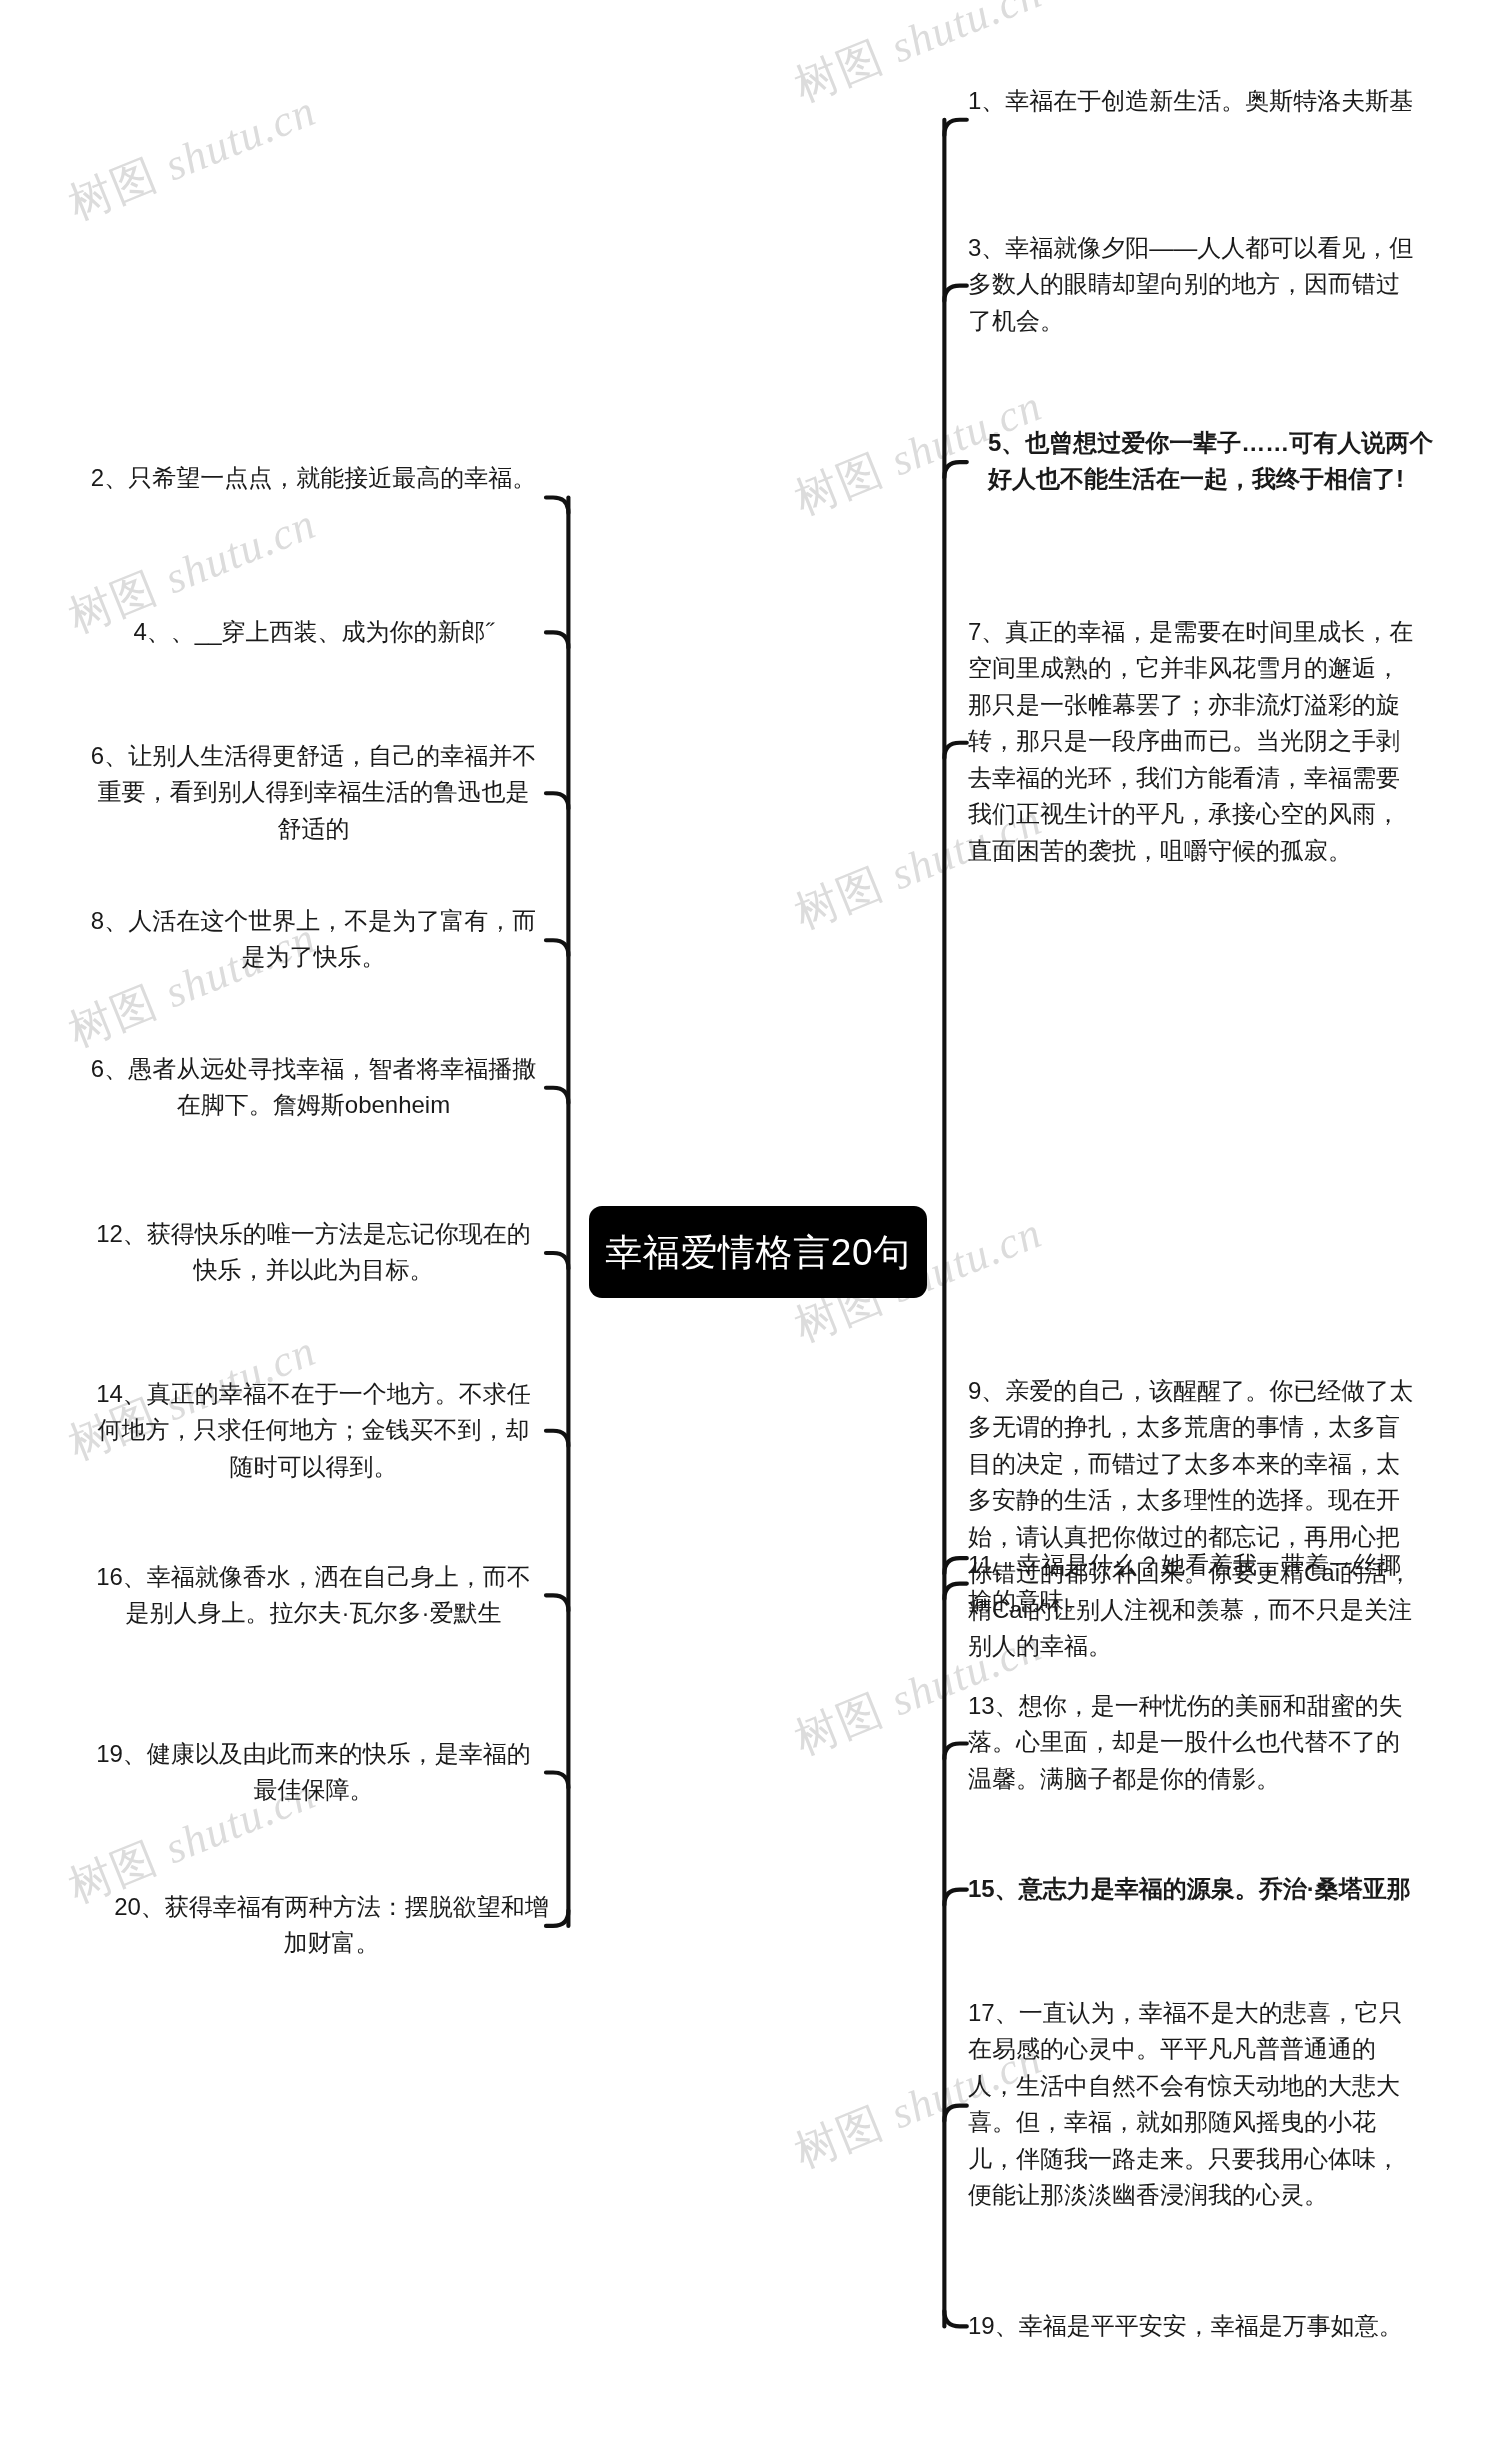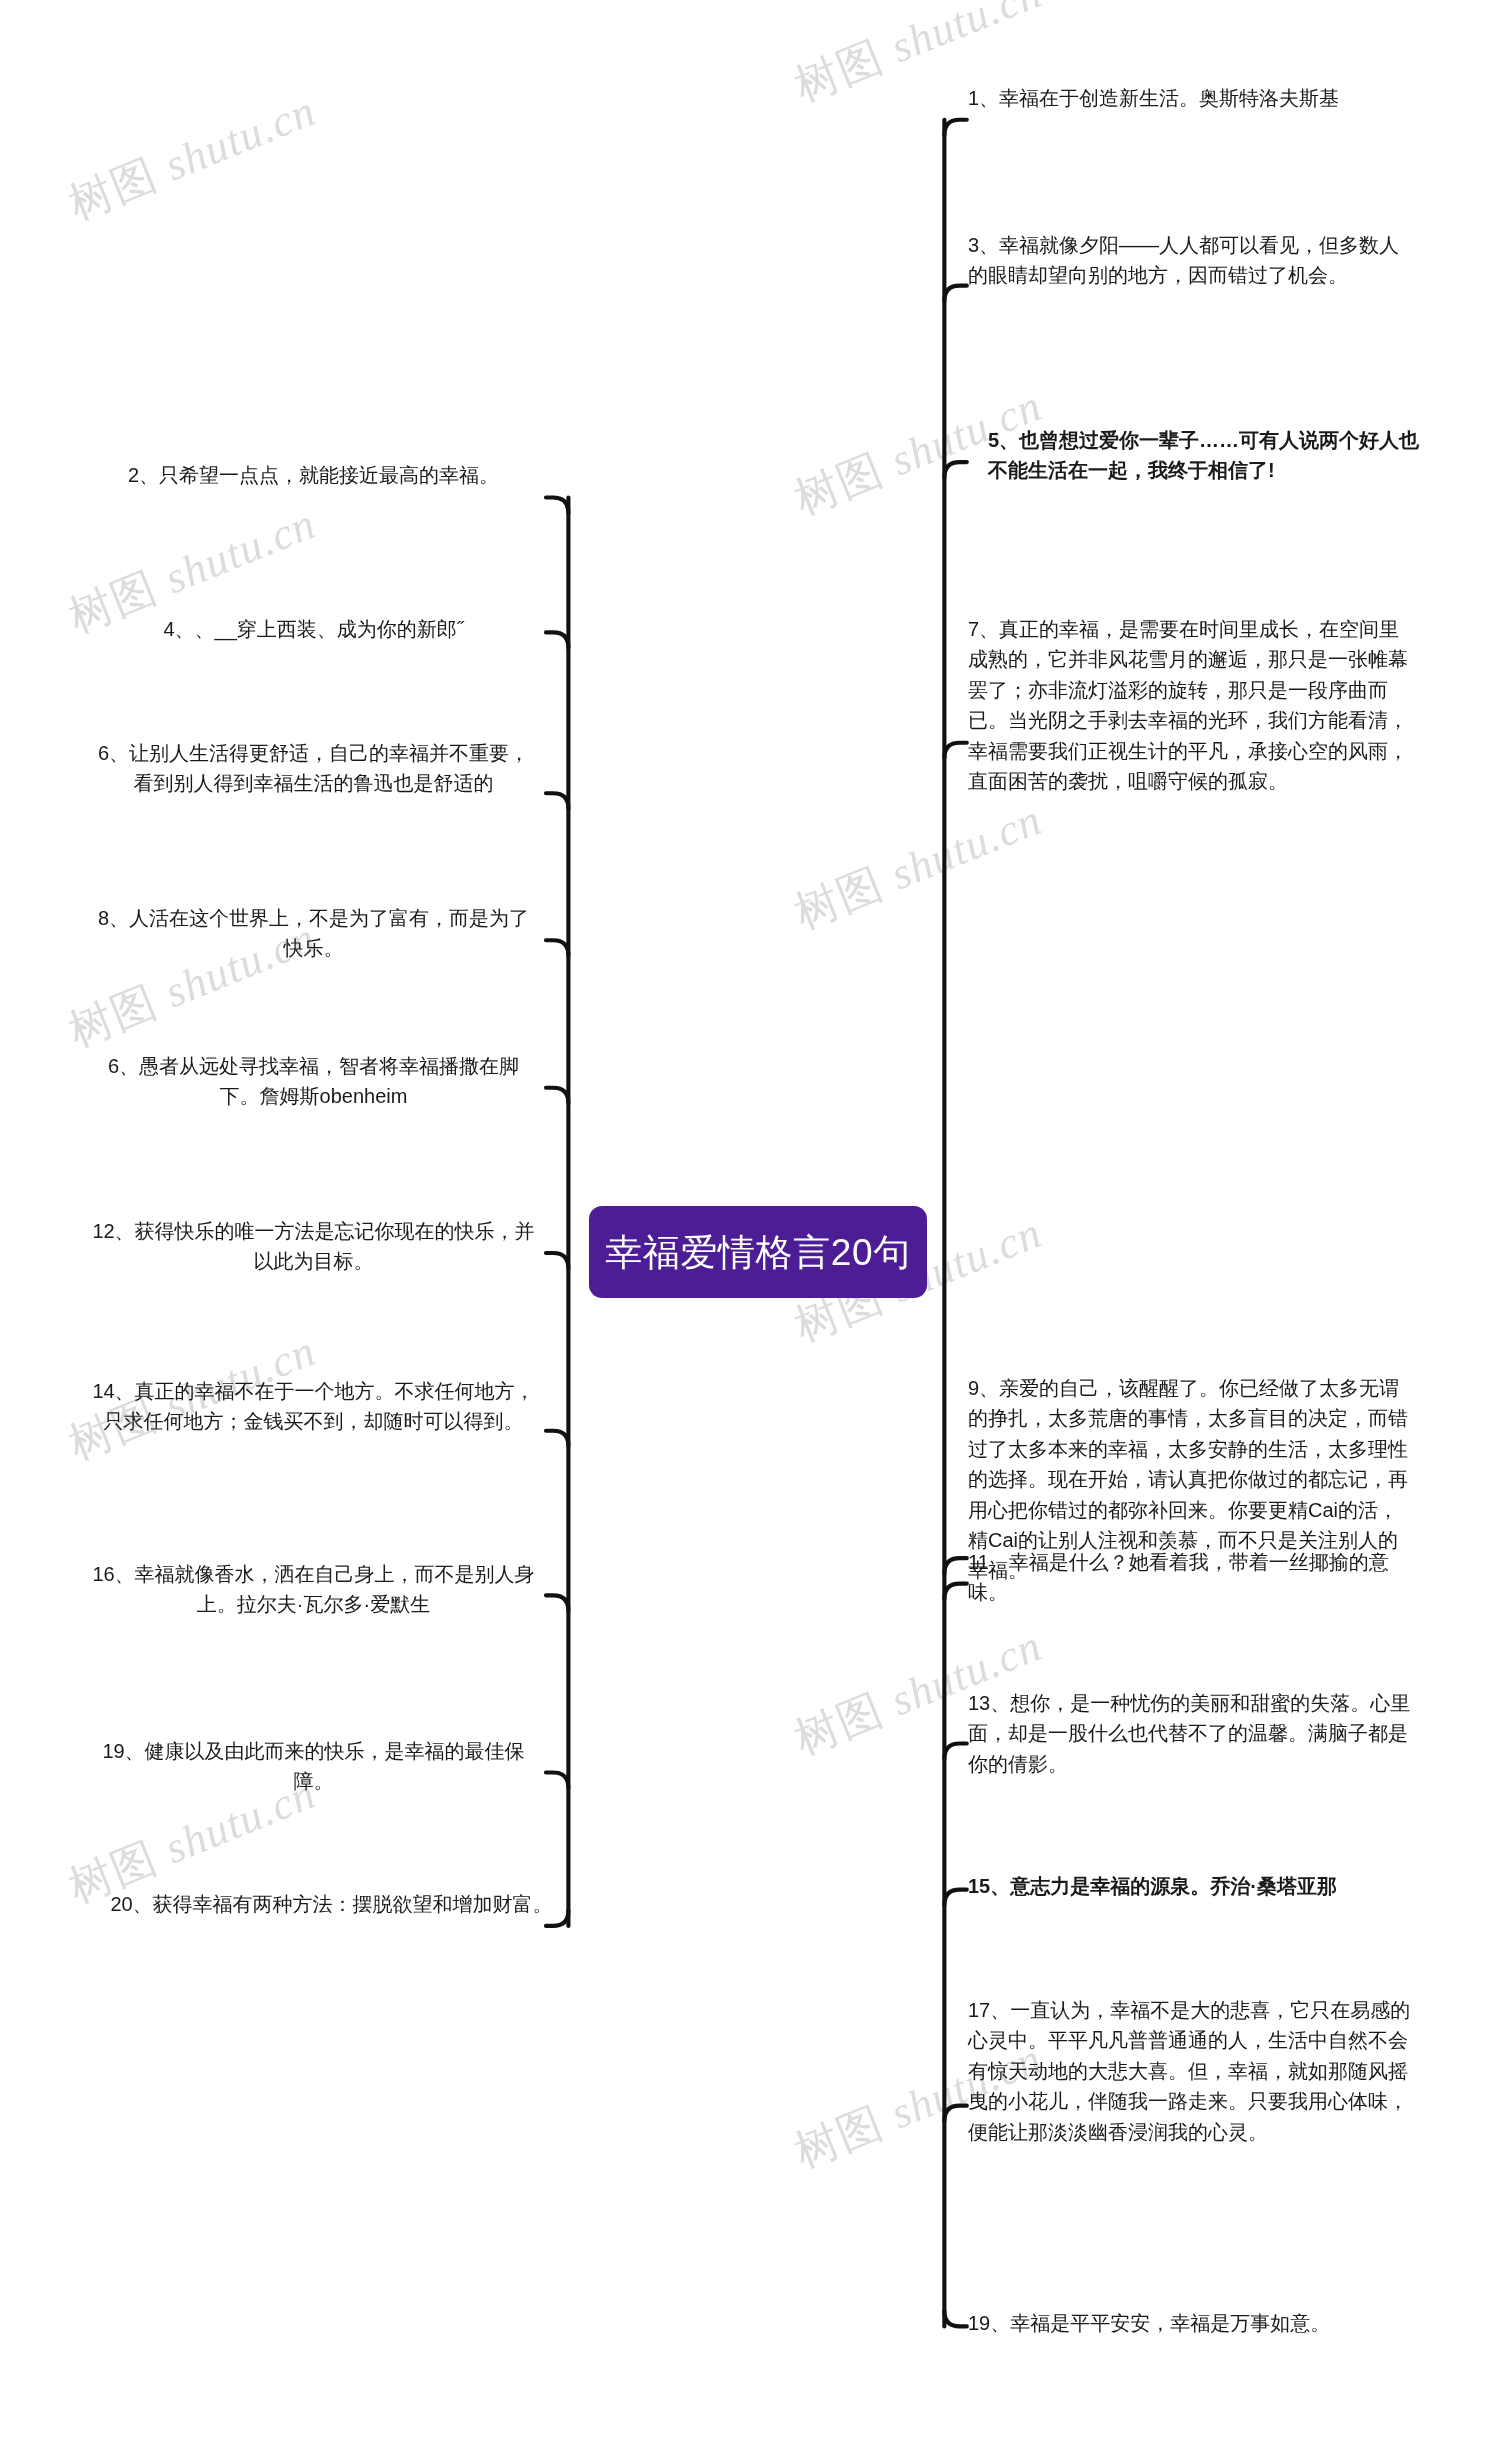--- a/index.html
+++ b/index.html
@@ -34,36 +34,36 @@
   
   #map { position:absolute; inset:0; z-index:2; }
 
   #connectors { position:absolute; left:0; top:0; width:1511px; height:2450px; z-index:1; }
 
   
   #center-node {
     position:absolute;
     left:589px; top:1206px;
     width:338px; height:92px;
-    background:#4c1d95;
+    background:#000000;
     border-radius:13px;
     display:flex; align-items:center; justify-content:center;
     z-index:3;
   }
   #center-node .label {
     color:#ffffff;
     font-size:37px;
     letter-spacing:0.6px;
     line-height:1;
   }
 
   
   .branch {
     position:absolute;
-    font-size:20px;
+    font-size:24px;
     line-height:1.52;
     color:#1a1a1a;
     z-index:3;
   }
   .branch.left  { text-align:center; }
   .branch.right { text-align:left; }
 </style>
 </head>
 <body>
 

